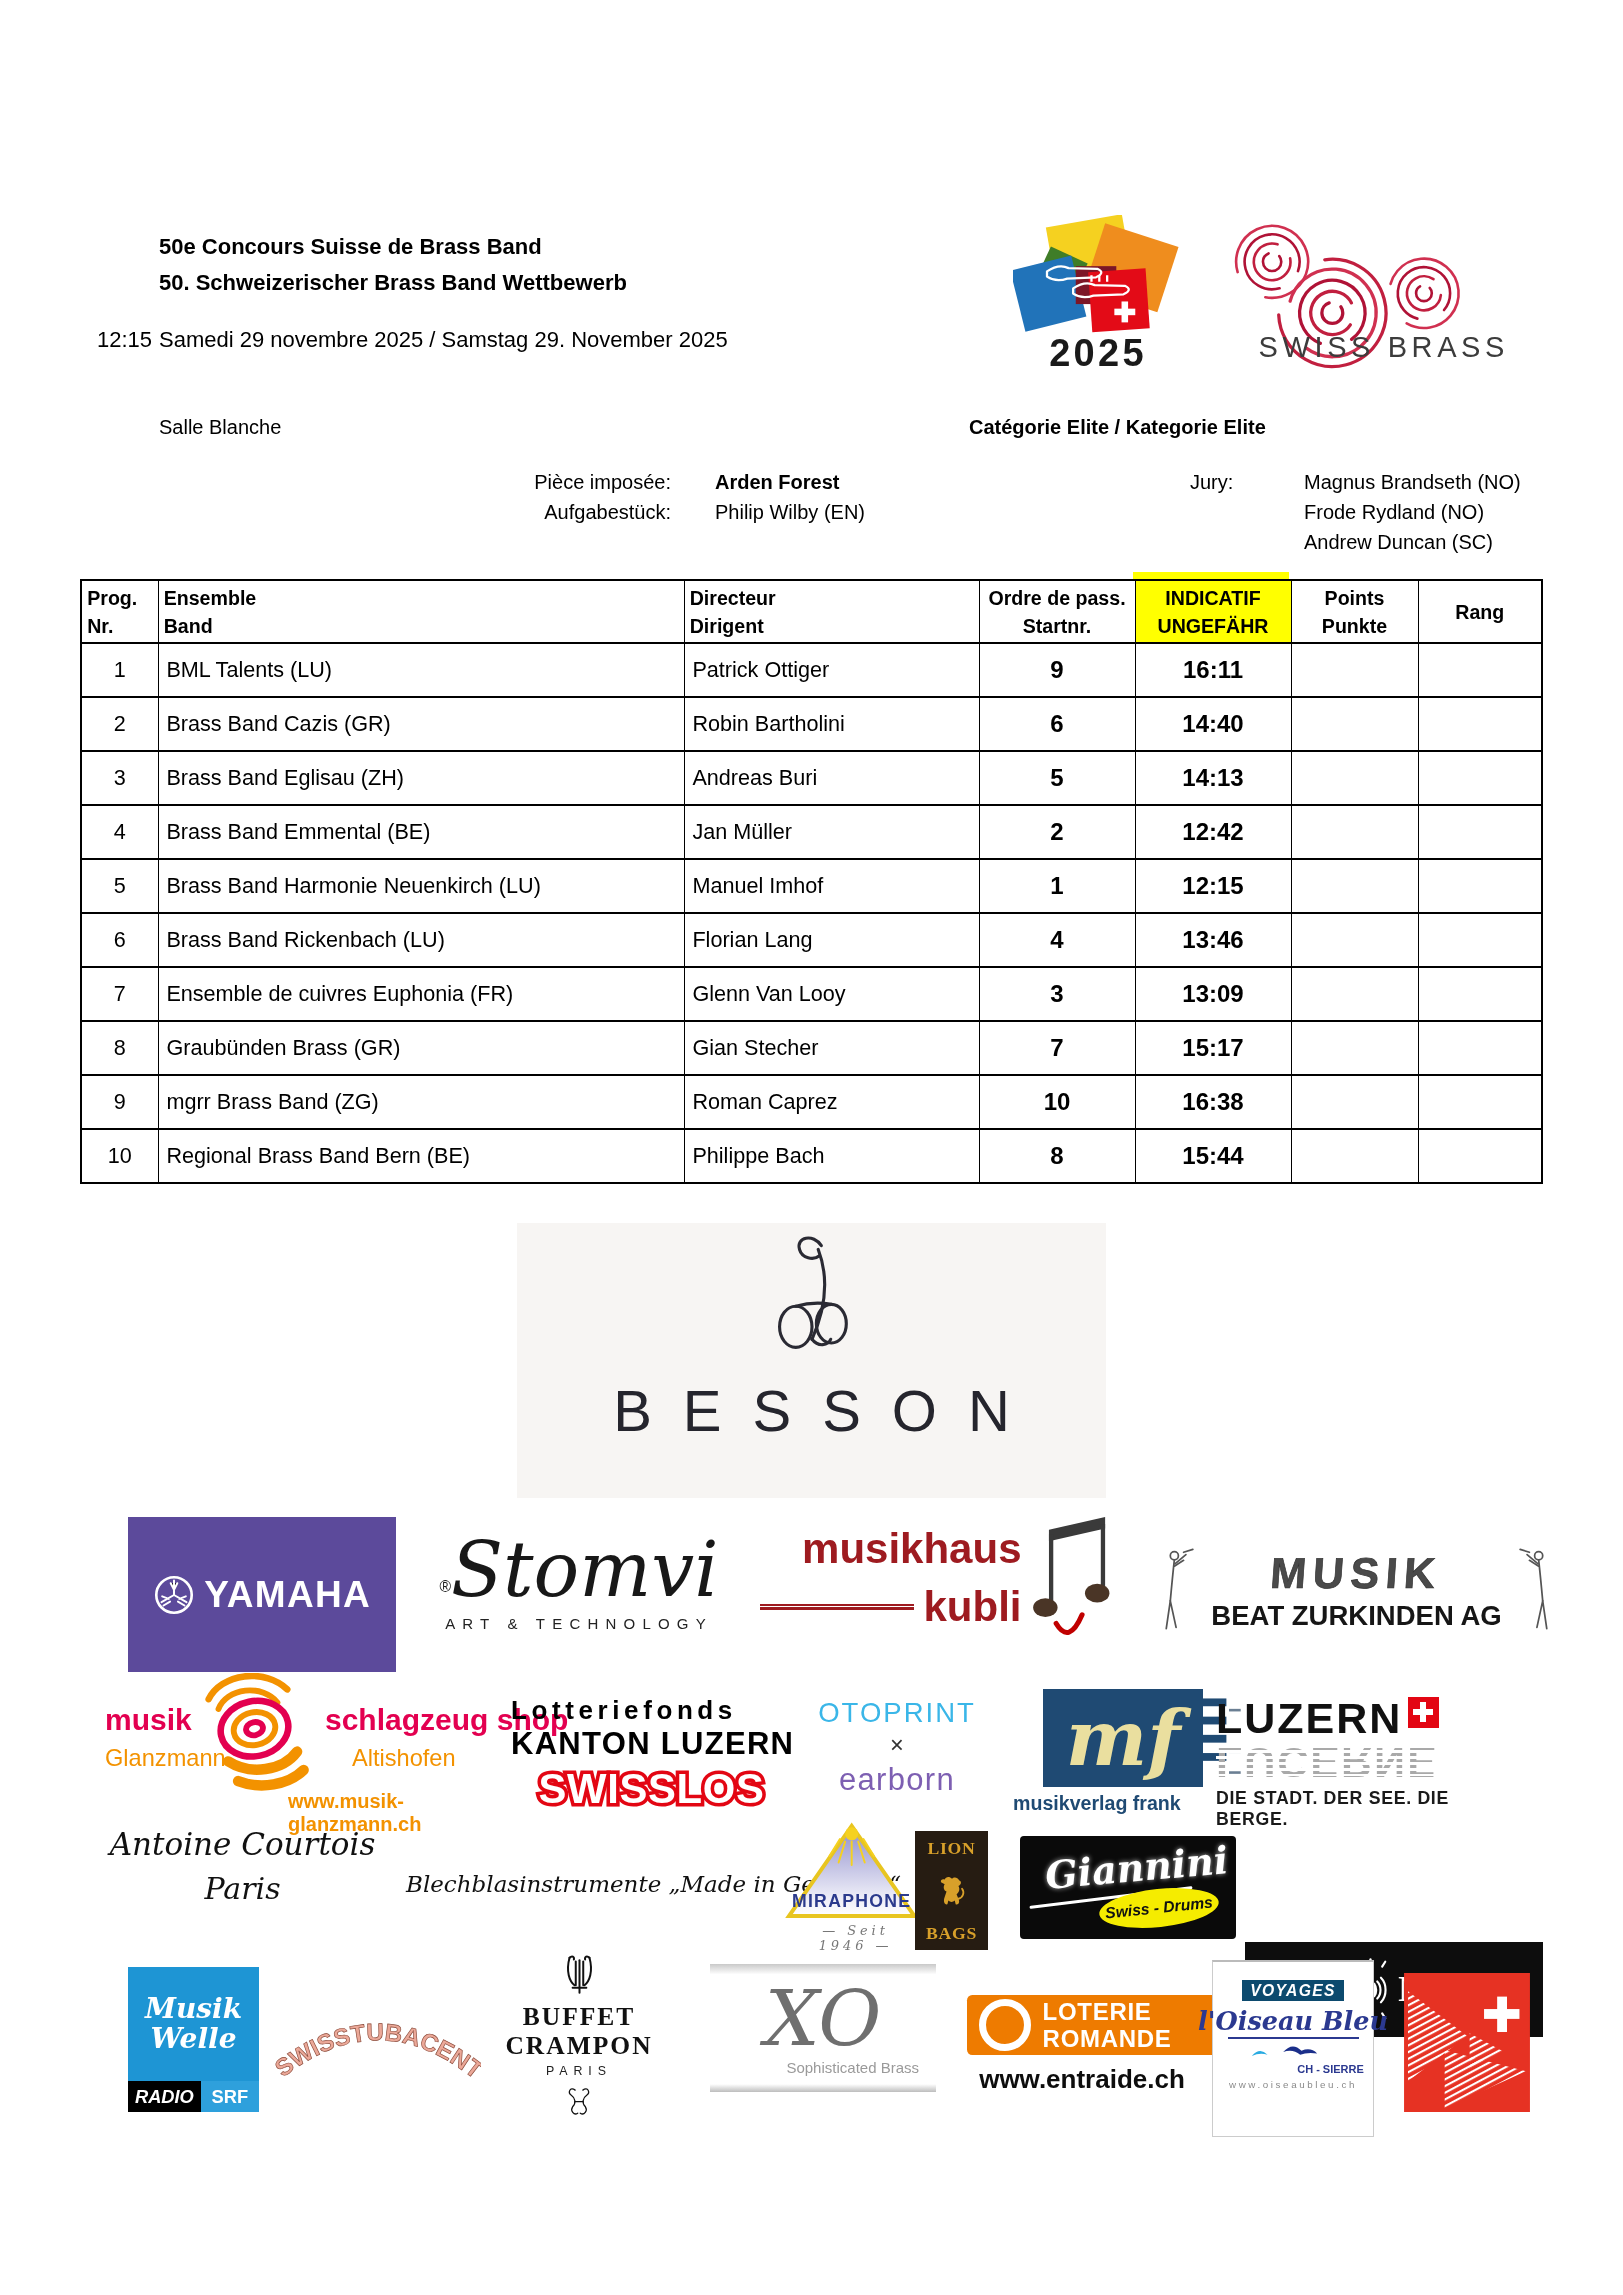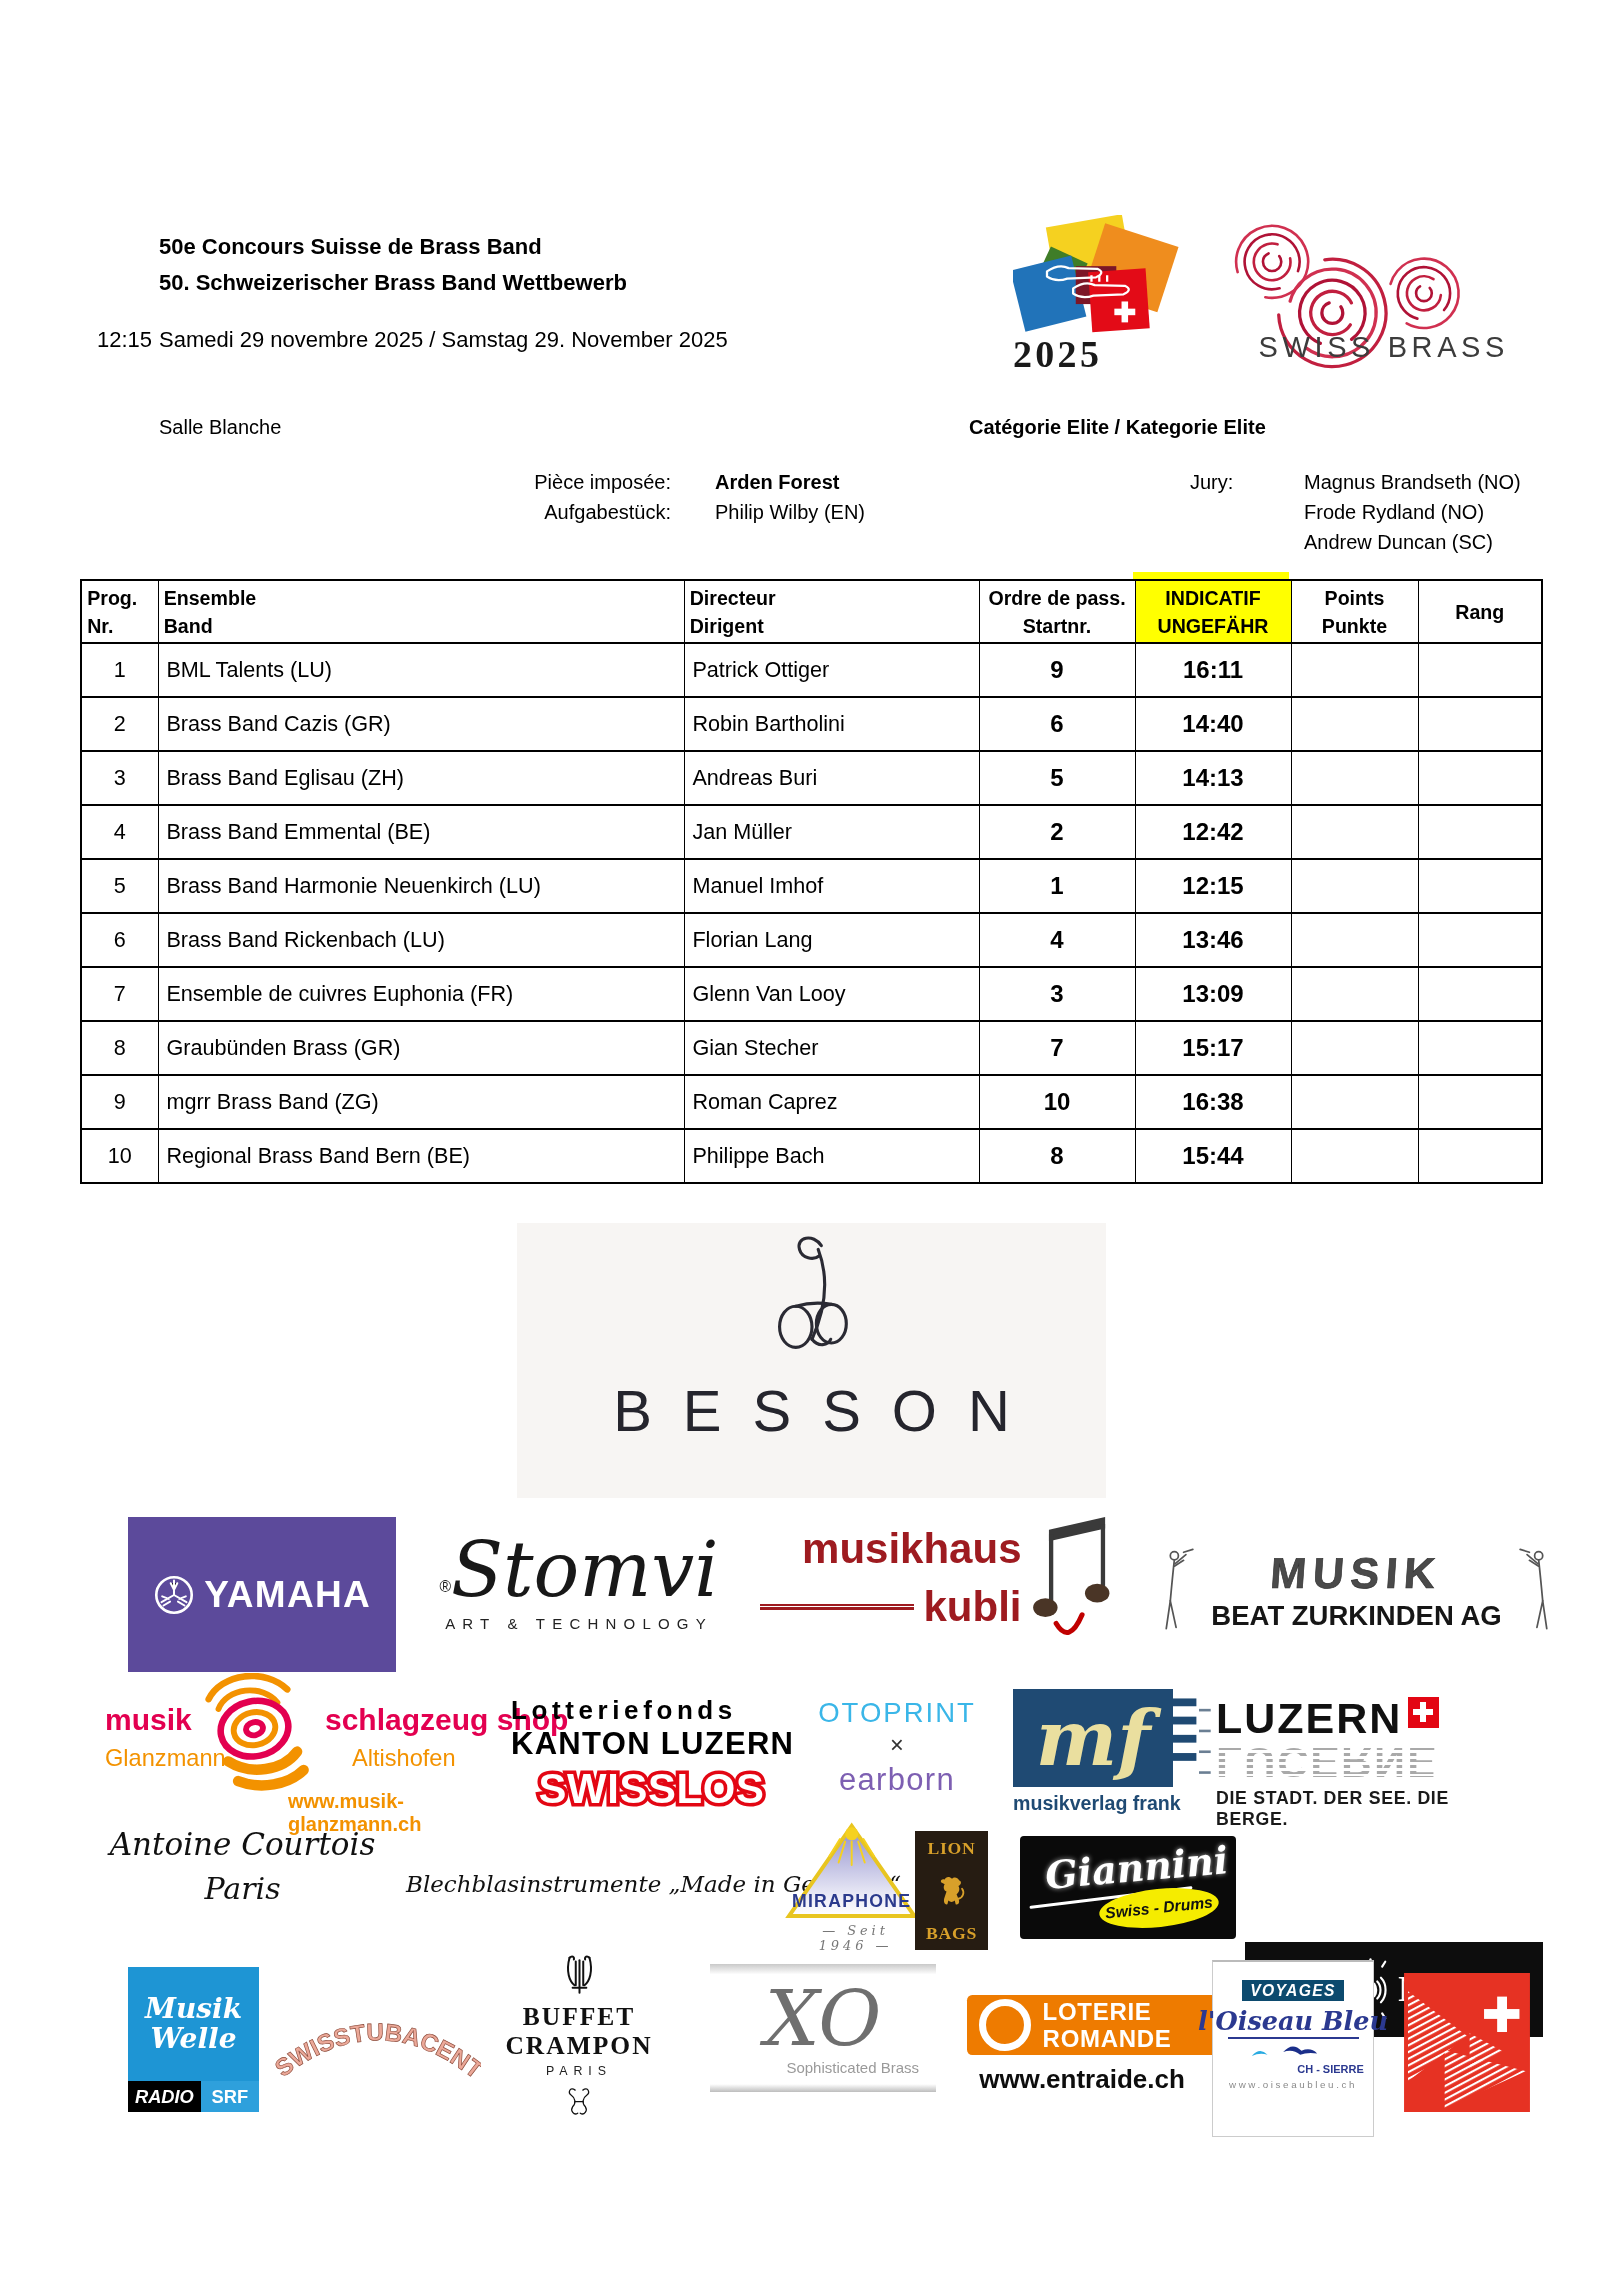--- a/index.html
+++ b/index.html
@@ -138,21 +138,21 @@
     <g fill="#fff">
       <rect x="166" y="132" width="10" height="32"></rect>
       <rect x="155" y="143" width="32" height="10"></rect>
     </g>
     <g stroke="#fff" stroke-width="3.5" fill="none" stroke-linejoin="round">
       <path d="M52,86 q18,-12 33,-5 l44,1 q13,6 -2,13 l-44,2 q-17,6 -31,-3 z"></path>
       <path d="M92,112 q18,-12 33,-5 l46,1 q13,6 -2,13 l-46,2 q-17,6 -31,-3 z"></path>
       <path d="M120,92 v10 M132,92 v10 M144,92 v10"></path>
     </g>
   </svg>
-  <div class="logo2025-text" style="margin-top:-2.6px;font-family:Liberation Serif, serif;">2025</div>
+  <div class="logo2025-text" style="text-align:center;margin-top:-2.6px;">2025</div>
 </div>
 
 <div class="abs" style="left:1208px;top:208px;width:301px;height:164px;">
   <svg width="301" height="164" viewBox="0 0 460 250">
     <g fill="none" stroke-linecap="round">
       <g transform="translate(98,82)">
         <circle r="14" stroke="#b01236" stroke-width="4" stroke-dasharray="60 18"></circle>
         <circle r="28" stroke="#c11f3f" stroke-width="4" stroke-dasharray="120 30" transform="rotate(40)"></circle>
         <circle r="42" stroke="#b01236" stroke-width="4" stroke-dasharray="190 40" transform="rotate(120)"></circle>
         <circle r="55" stroke="#d03050" stroke-width="4" stroke-dasharray="250 60" transform="rotate(200)"></circle>
@@ -423,21 +423,21 @@
   </svg>
 </div>
 
 <div class="abs" style="left:815px;top:1692px;width:164px;height:111px;display:flex;flex-direction:column;align-items:center;justify-content:center;">
   <div class="oto">OTOPRINT</div>
   <div class="oto-x">×</div>
   <div class="earborn">earborn</div>
 </div>
 
 <div class="abs" style="left:1013px;top:1689px;width:203px;height:131px;">
-  <div class="mf-box" style="width:160px;height:98px;position:relative;">
+  <div class="mf-box" style="width:160px;height:98px;position:relative;margin-left:30px;">
     <span class="mf-script">mf</span>
     <svg class="abs" style="right:-39px;top:3.9px;" width="39" height="98" viewBox="0 0 60 150">
       <g fill="#1f4a73">
         <rect x="0" y="8" width="36" height="12"></rect>
           <rect x="0" y="36" width="36" height="12"></rect>
         <rect x="0" y="64" width="36" height="12"></rect>
           <rect x="0" y="92" width="36" height="12"></rect>
       </g>
       <g stroke="#6b7f93" stroke-width="4">
         <line x1="40" y1="26" x2="58" y2="26"></line>

